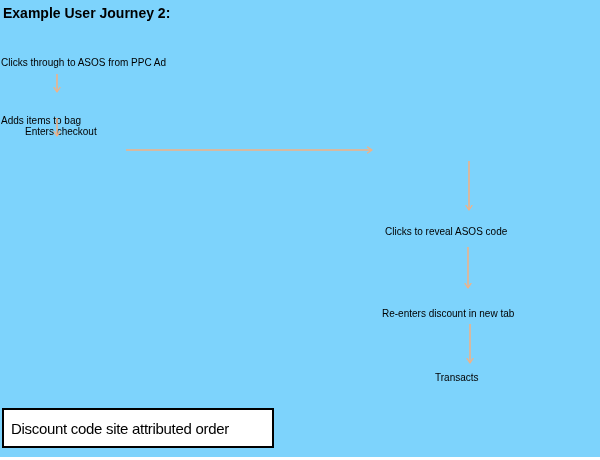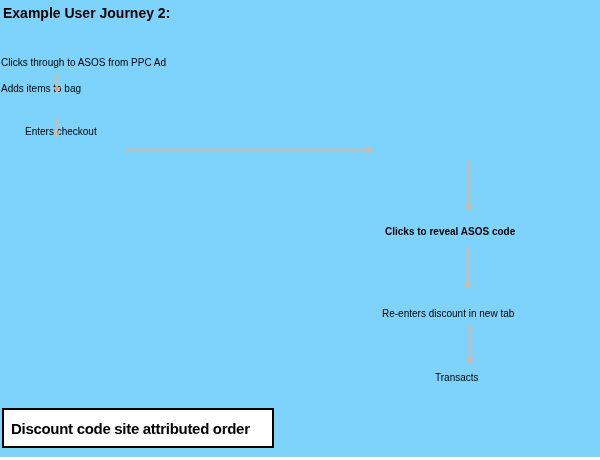--- a/index.html
+++ b/index.html
@@ -23,25 +23,25 @@
     white-space: nowrap;
     color: #000000;
   }
   .diagram-title {
     left: 3px;
     top: 4px;
     font-size: 14px;
     font-weight: 700;
   }
   .step-1 { left: 1px;   top: 54px;  }
-  .step-2 { left: 1px;   top: 80px;  }
+  .step-2 { left: 1px;   top: 112px;  }
   .step-3 { left: 1px;   top: 123px; padding-left: 24px; }
   .connector-label { left: 184px; top: 126px; }
   .step-4 { left: 385px; top: 139px; }
-  .step-5 { left: 385px; top: 223px; font-weight: bold; }
+  .step-5 { left: 385px; top: 223px; }
   .step-6 { left: 382px; top: 305px; }
   .step-7 { left: 435px; top: 369px; }
   #arrow-layer {
     position: absolute;
     left: 0;
     top: 0;
     width: 600px;
     height: 460px;
     pointer-events: none;
   }
@@ -51,21 +51,21 @@
     top: 408px;
     width: 268px;
     height: 36px;
     border: 2px solid #000000;
     background: #ffffff;
     display: flex;
     align-items: center;
   }
   .outcome-box span {
     font-size: 15px;
-    font-weight: 700;
+    font-weight: 400;
     letter-spacing: -0.3px;
     white-space: nowrap;
     padding-left: 7px;
   }
 </style>
 </head>
 <body>
 
 <div id="canvas">
 

